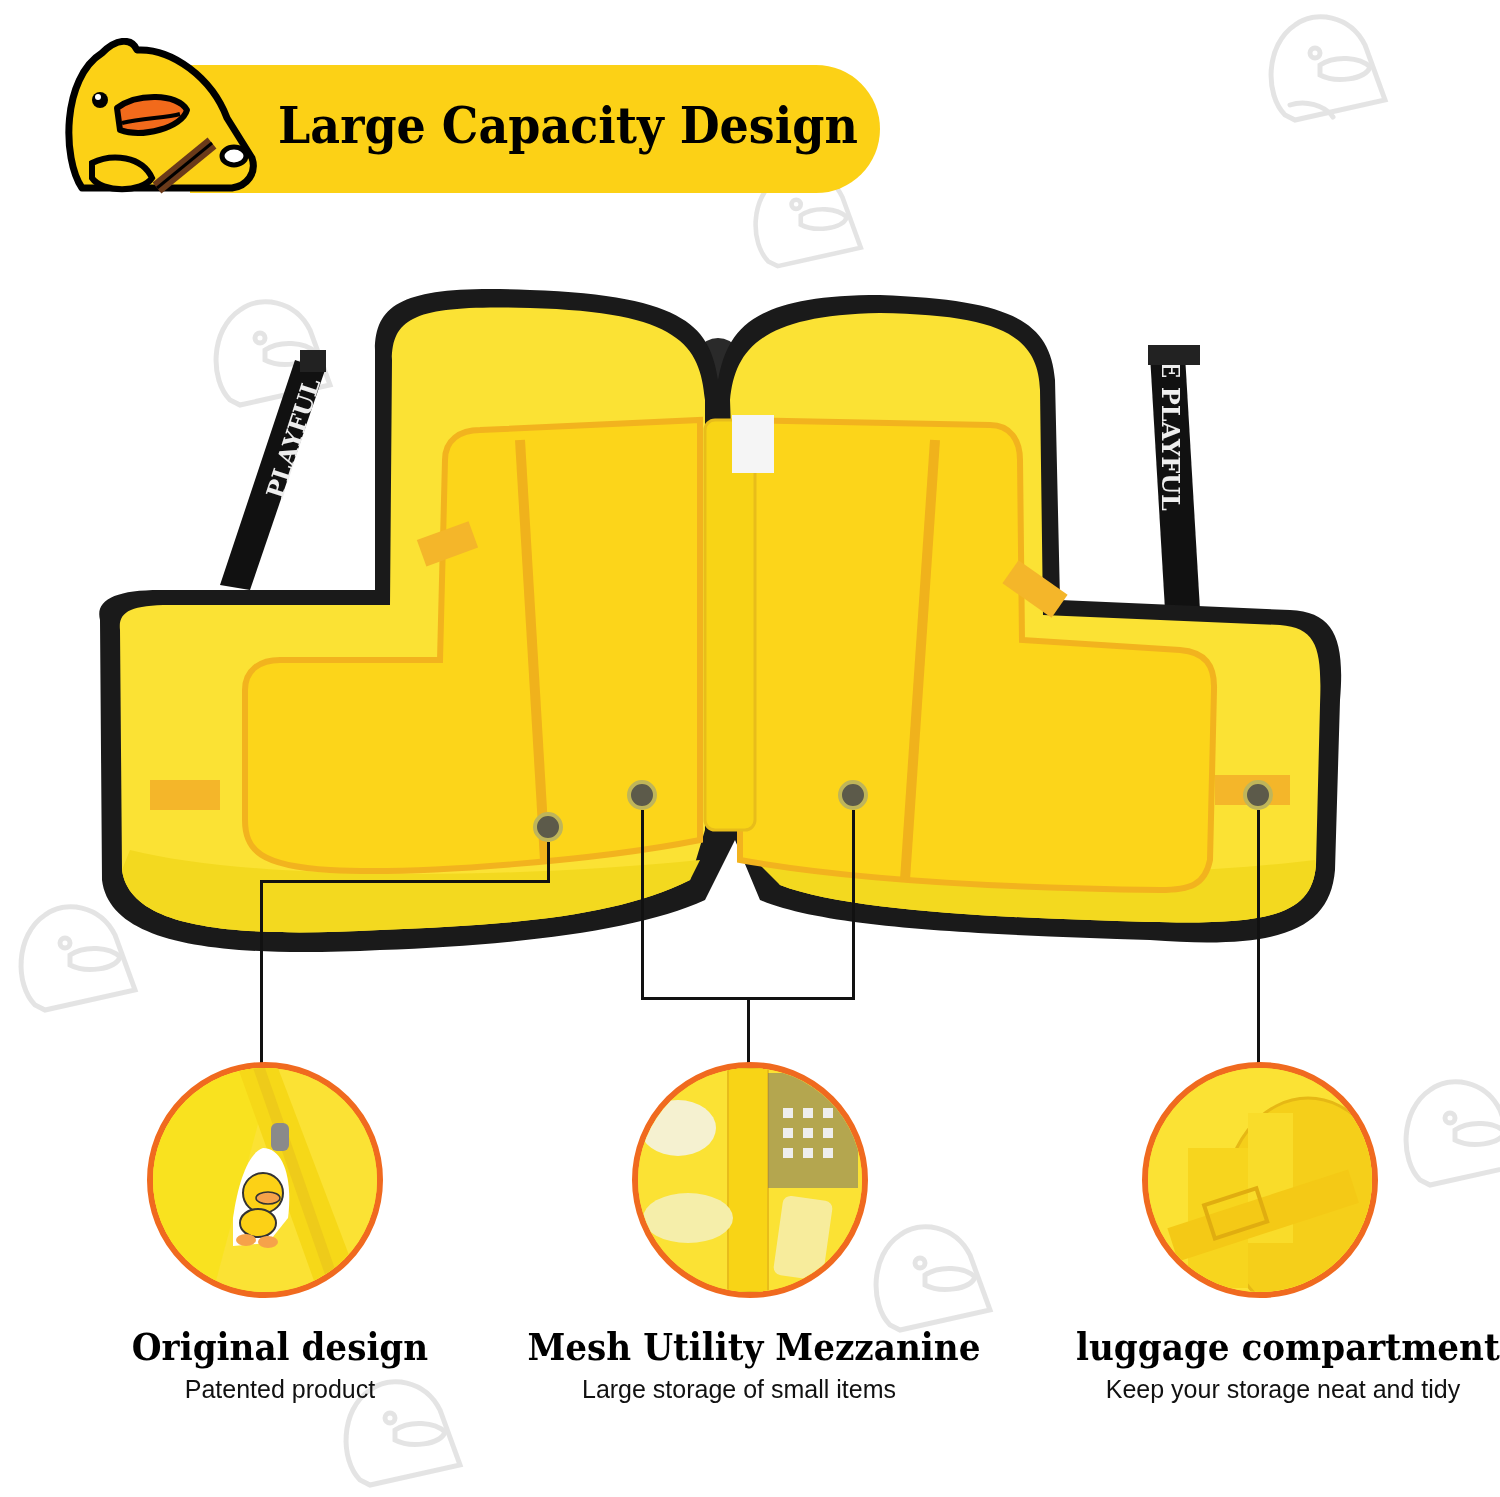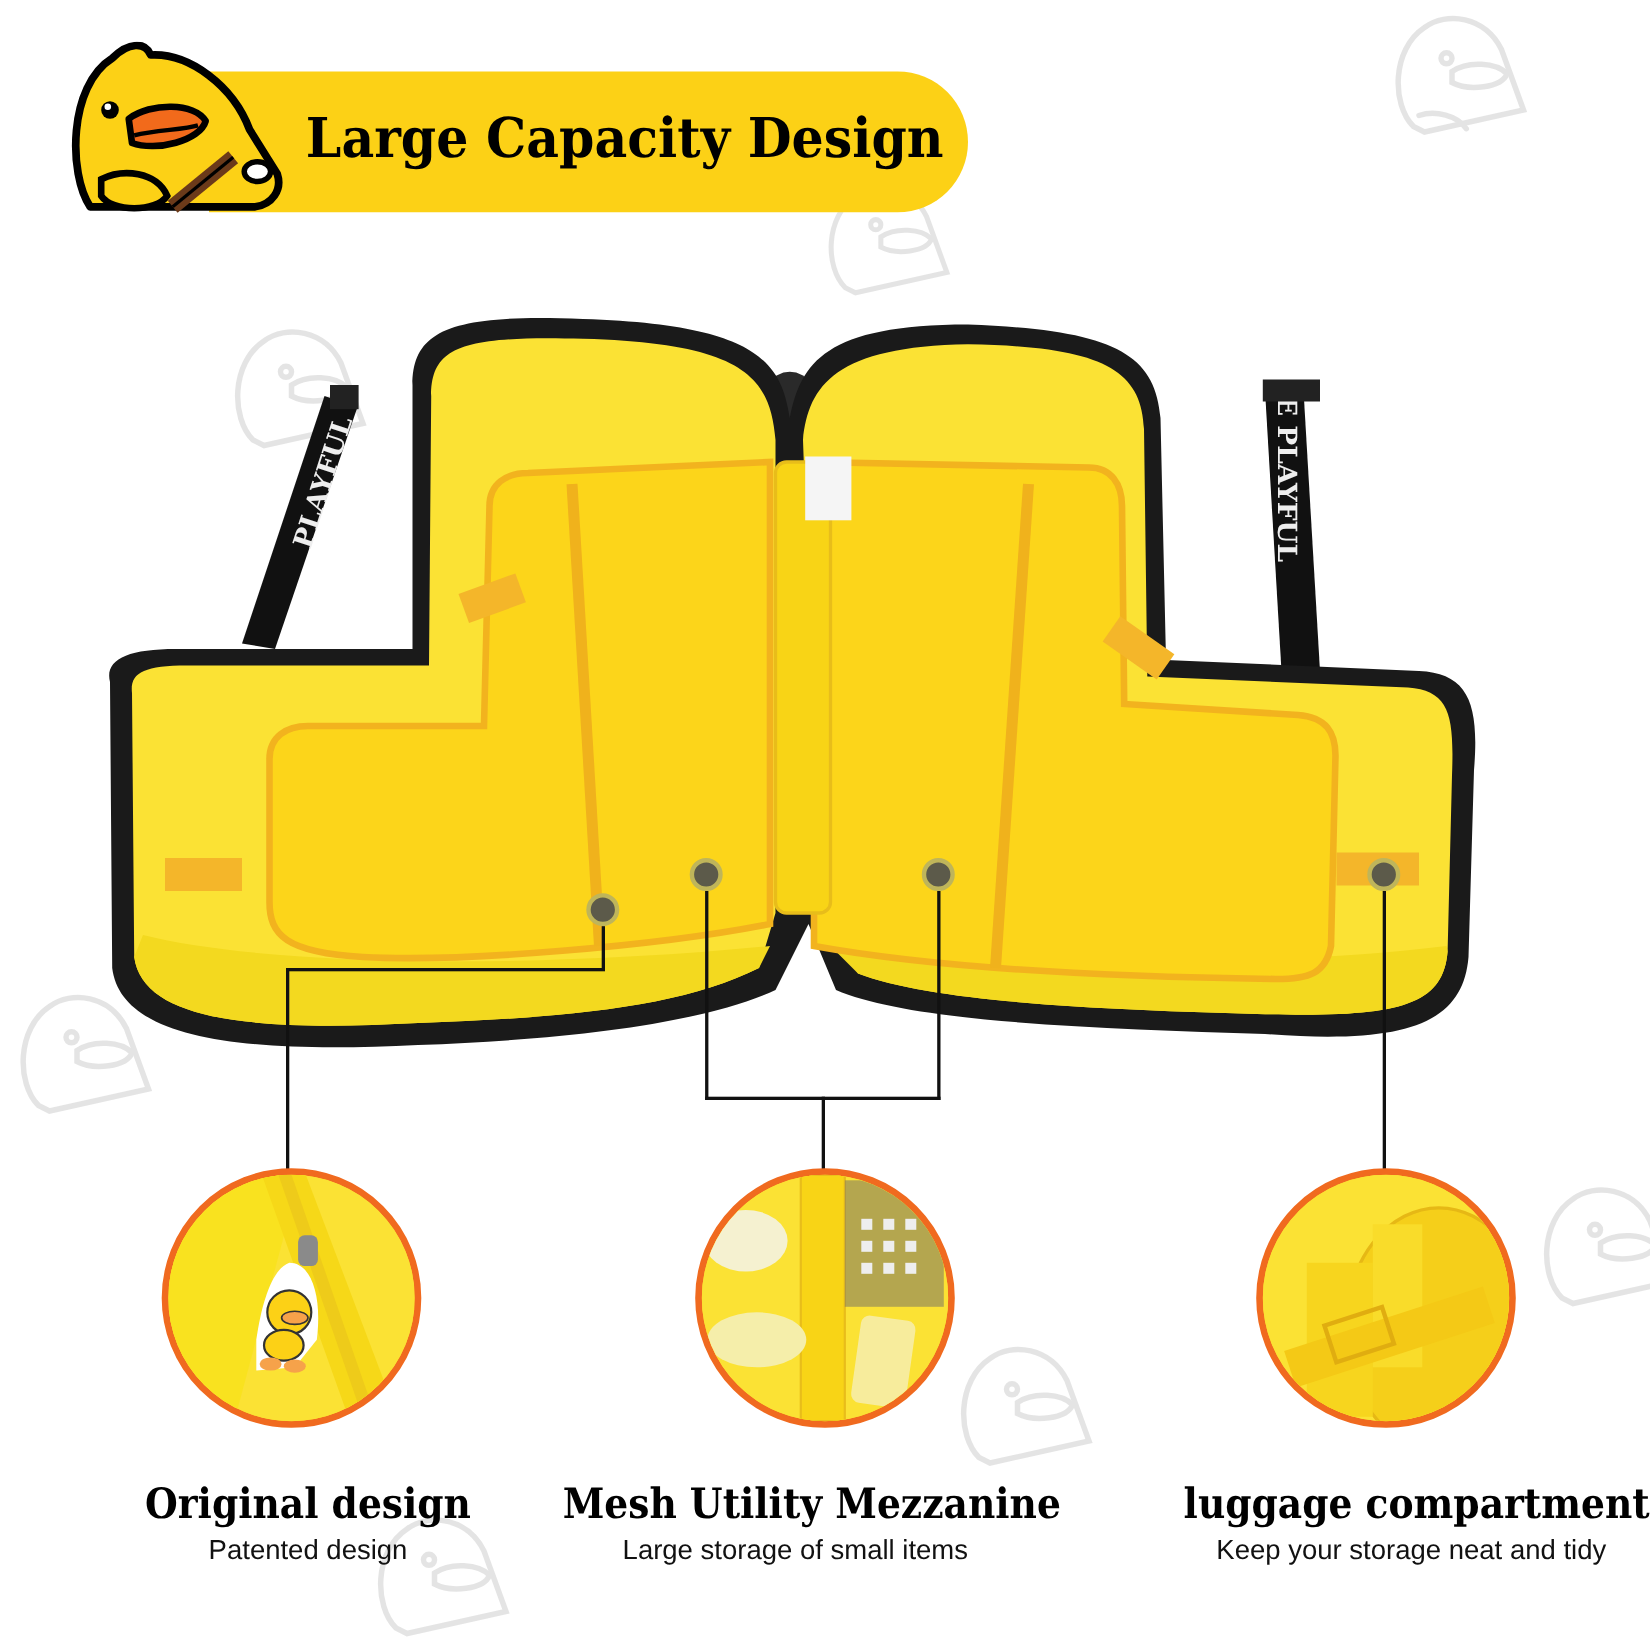--- a/index.html
+++ b/index.html
@@ -23,21 +23,21 @@
     
     .line { position: absolute; background: #111; }
     .dot { position: absolute; width: 30px; height: 30px; border-radius: 50%;
            background: #5c5a4a; border: 4px solid #bfb55a; box-sizing: border-box; }
 
     
     .detail { position: absolute; width: 236px; height: 236px; border-radius: 50%;
               border: 6px solid #f06a1f; box-sizing: border-box; overflow: hidden; background: #fbe234; }
 
     
-    .feat { position: absolute; text-align: center; margin-top: 20px; }
+    .feat { position: absolute; text-align: center; }
     .feat-title { font-family: "DejaVu Serif", "Liberation Serif", serif; font-weight: bold;
                   font-size: 38px; color: #000; white-space: nowrap; transform: scaleX(0.9); }
     .feat-sub { font-family: "Liberation Sans", sans-serif; font-size: 25px; color: #111;
                 margin-top: 6px; white-space: nowrap; }
   </style>
 </head>
 <body>
 
 <svg class="wm" style="left:1255px;top:5px" width="150" height="130" viewBox="0 0 150 130">
   <g fill="none" stroke="#cfcfcf" stroke-width="5" stroke-linecap="round">
@@ -210,22 +210,22 @@
     <ellipse cx="160" cy="140" rx="85" ry="110" fill="#f5cf1a" stroke="#e6b815" stroke-width="3"></ellipse>
     <rect x="40" y="80" width="60" height="140" fill="#f7d51e"></rect>
     <rect x="100" y="45" width="45" height="130" fill="#f9dc2a"></rect>
     <rect x="20" y="130" width="190" height="35" fill="#f4c916" transform="rotate(-18 115 147)"></rect>
     <rect x="60" y="128" width="55" height="35" fill="none" stroke="#e0ad10" stroke-width="4" transform="rotate(-18 87 145)"></rect>
   </svg>
 </div>
 
 <div class="feat" style="left:80px;top:1324px;width:400px">
   <div class="feat-title">Original design</div>
-  <div class="feat-sub">Patented design</div>
-</div>
-<div class="feat" style="left:488px;top:1324px;width:470px">
+  <div class="feat-sub">Patented product</div>
+</div>
+<div class="feat" style="left:504px;top:1324px;width:470px">
   <div class="feat-title">Mesh Utility Mezzanine</div>
   <div class="feat-sub">Large storage of small items</div>
 </div>
 <div class="feat" style="left:1053px;top:1324px;width:460px">
   <div class="feat-title">luggage compartment</div>
   <div class="feat-sub">Keep your storage neat and tidy</div>
 </div>
 
 </body></html>

